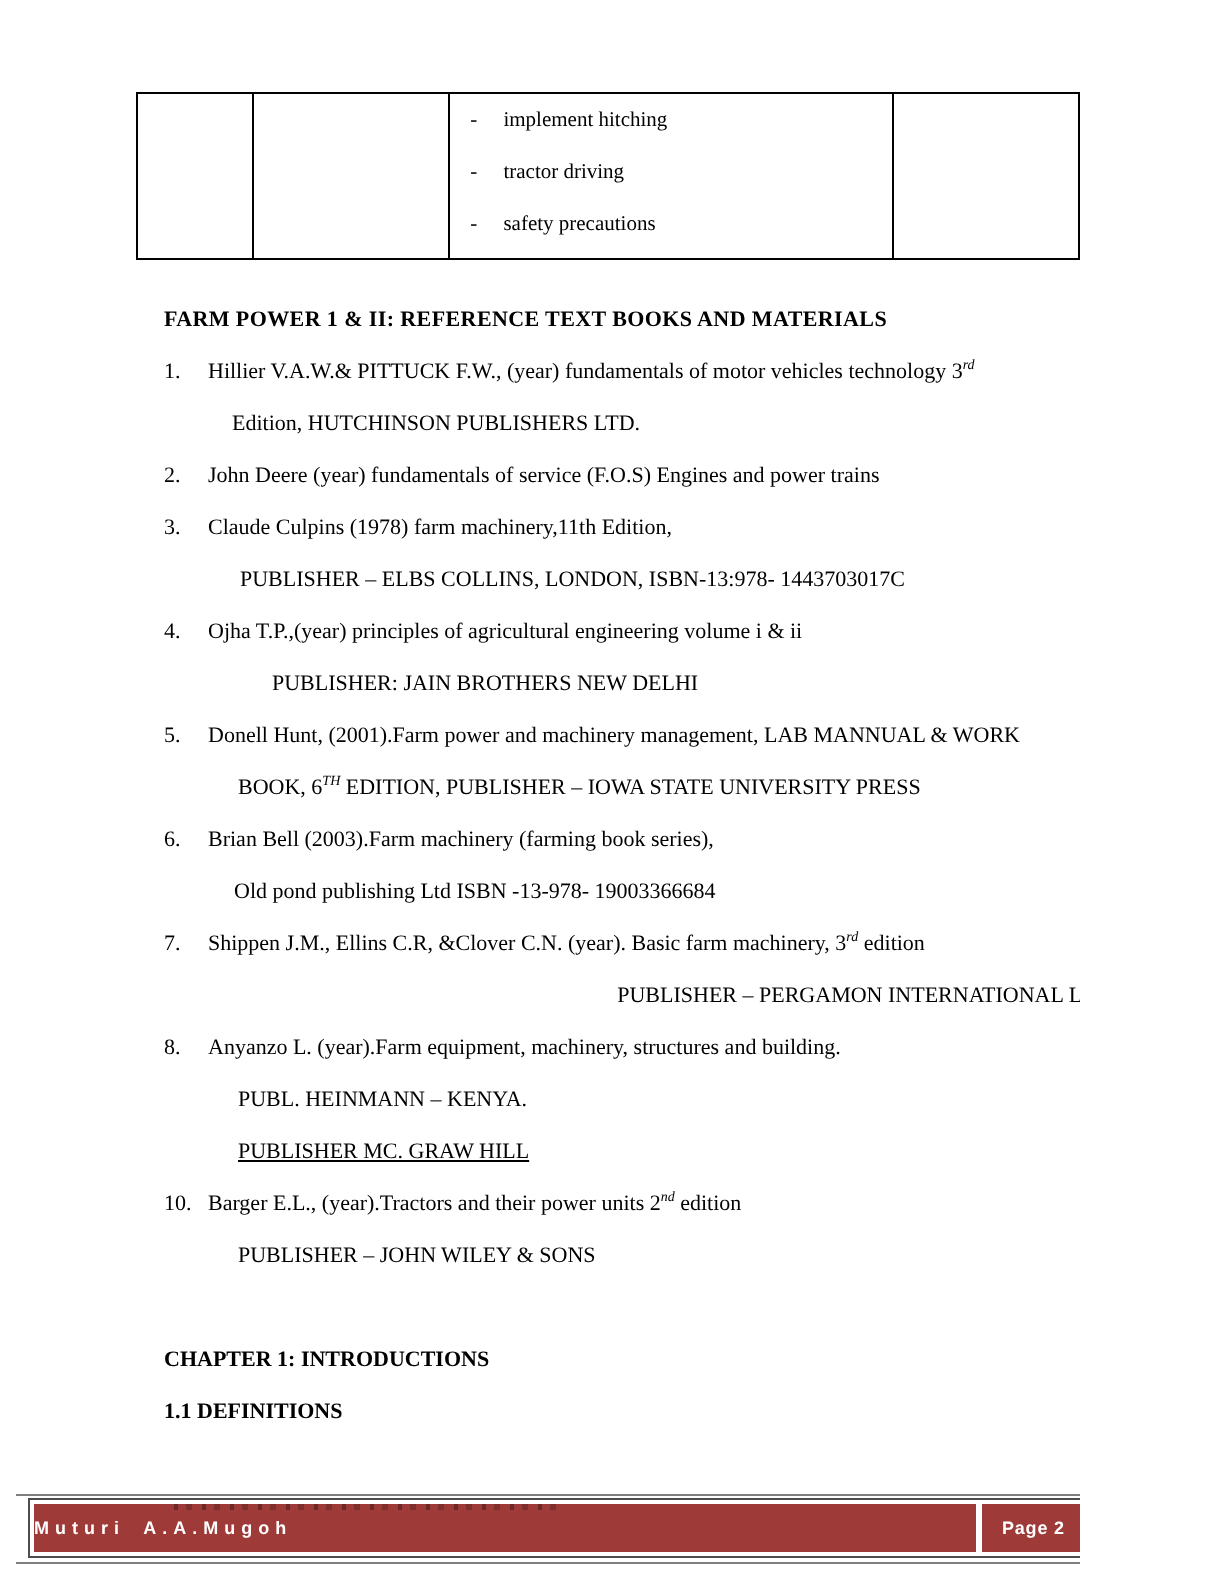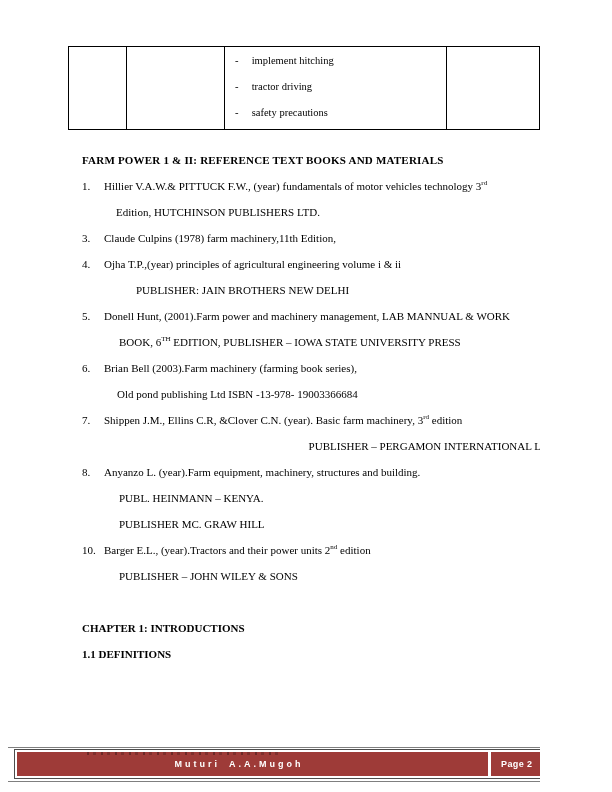--- a/index.html
+++ b/index.html
@@ -41,21 +41,21 @@
     left: 71px;
     top: 147px;
     width: 500px;
     font-size: 11px;
     line-height: 26px;
     margin-left: 11px;
   }
   .section-heading { font-weight: bold; letter-spacing: 0.2px; white-space: nowrap; }
   .ref-line { white-space: nowrap; }
   .ref-num { display: inline-block; width: 22px; }
-  .sup { vertical-align: super; font-size: 7px; line-height: 0; }
+  .sup { vertical-align: super; font-size: 7px; line-height: 0; font-style: italic; }
   .spacer-line { height: 26px; }
   .chapter-heading, .sub-heading { font-weight: bold; white-space: nowrap; }
 
   
   .footer-rule {
     position: absolute;
     left: 8px;
     width: 596px;
     height: 1px;
     background: #7f7f7f;
@@ -73,21 +73,21 @@
     background: #ffffff;
     padding: 2px;
     display: flex;
   }
   .footer-main {
     position: relative;
     flex: 1;
     background: var(--bar, #9E3B38);
     display: flex;
     align-items: center;
-    justify-content: center;
+    justify-content: flex-start;
     padding-right: 27px;
     overflow: hidden;
   }
   .footer-gap { width: 3px; background: #ffffff; }
   .footer-page {
     width: 103px;
     background: var(--bar, #9E3B38);
     display: flex;
     align-items: center;
     padding-left: 10px;
@@ -157,24 +157,33 @@
     <div id="ref-list">
   <div class="ref-item">
     <div class="ref-line ref-l1">
       <span class="ref-num">1.</span><span class="l1-pre">Hillier V.A.W.&amp; PITTUCK  F.W., (year) fundamentals of motor vehicles technology 3</span><span class="sup l1-sup">rd</span><span class="l1-post"></span>
     </div>
     <div class="ref-line ref-l2" style="margin-left: 34px;">
       <span class="l2-pre">Edition, HUTCHINSON PUBLISHERS LTD.</span><span class="sup l2-sup"></span><span class="l2-post"></span>
     </div>
   </div>
 
+  <div class="ref-item">
+    <div class="ref-line ref-l1">
+      <span class="ref-num">2.</span><span class="l1-pre">John Deere  (year)  fundamentals of service (F.O.S) Engines and power trains</span><span class="sup l1-sup"></span><span class="l1-post"></span>
+    </div>
+
+  </div>
 
   <div class="ref-item">
     <div class="ref-line ref-l1">
       <span class="ref-num">3.</span><span class="l1-pre">Claude Culpins  (1978) farm machinery,11th Edition,</span><span class="sup l1-sup"></span><span class="l1-post"></span>
+    </div>
+    <div class="ref-line ref-l2" style="margin-left: 38px;">
+      <span class="l2-pre">PUBLISHER – ELBS COLLINS, LONDON, ISBN-13:978- 1443703017C</span><span class="sup l2-sup"></span><span class="l2-post"></span>
     </div>
   </div>
 
   <div class="ref-item">
     <div class="ref-line ref-l1">
       <span class="ref-num">4.</span><span class="l1-pre">Ojha  T.P.,(year) principles of agricultural engineering volume i &amp; ii</span><span class="sup l1-sup"></span><span class="l1-post"></span>
     </div>
     <div class="ref-line ref-l2" style="margin-left: 54px;">
       <span class="l2-pre">PUBLISHER: JAIN BROTHERS NEW DELHI</span><span class="sup l2-sup"></span><span class="l2-post"></span>
     </div>
@@ -210,21 +219,21 @@
   <div class="ref-item">
     <div class="ref-line ref-l1">
       <span class="ref-num">8.</span><span class="l1-pre">Anyanzo L. (year).Farm equipment, machinery, structures and building.</span><span class="sup l1-sup"></span><span class="l1-post"></span>
     </div>
     <div class="ref-line ref-l2" style="margin-left: 37px;">
       <span class="l2-pre">PUBL. HEINMANN – KENYA.</span><span class="sup l2-sup"></span><span class="l2-post"></span>
     </div>
   </div>
 
   <div class="ref-item">
-    <div class="ref-line ref-l2" style="margin-left: 37px;">
+    <div class="ref-line ref-l2" style="margin-left: 37px; text-decoration: underline;">
       <span class="l2-pre">PUBLISHER MC. GRAW HILL</span><span class="sup l2-sup"></span><span class="l2-post"></span>
     </div>
   </div>
 
   <div class="ref-item">
     <div class="ref-line ref-l1">
       <span class="ref-num">10.</span><span class="l1-pre">Barger E.L., (year).Tractors and their power units 2</span><span class="sup l1-sup">nd</span><span class="l1-post"> edition</span>
     </div>
     <div class="ref-line ref-l2" style="margin-left: 37px;">
       <span class="l2-pre">PUBLISHER – JOHN WILEY &amp; SONS</span><span class="sup l2-sup"></span><span class="l2-post"></span>

